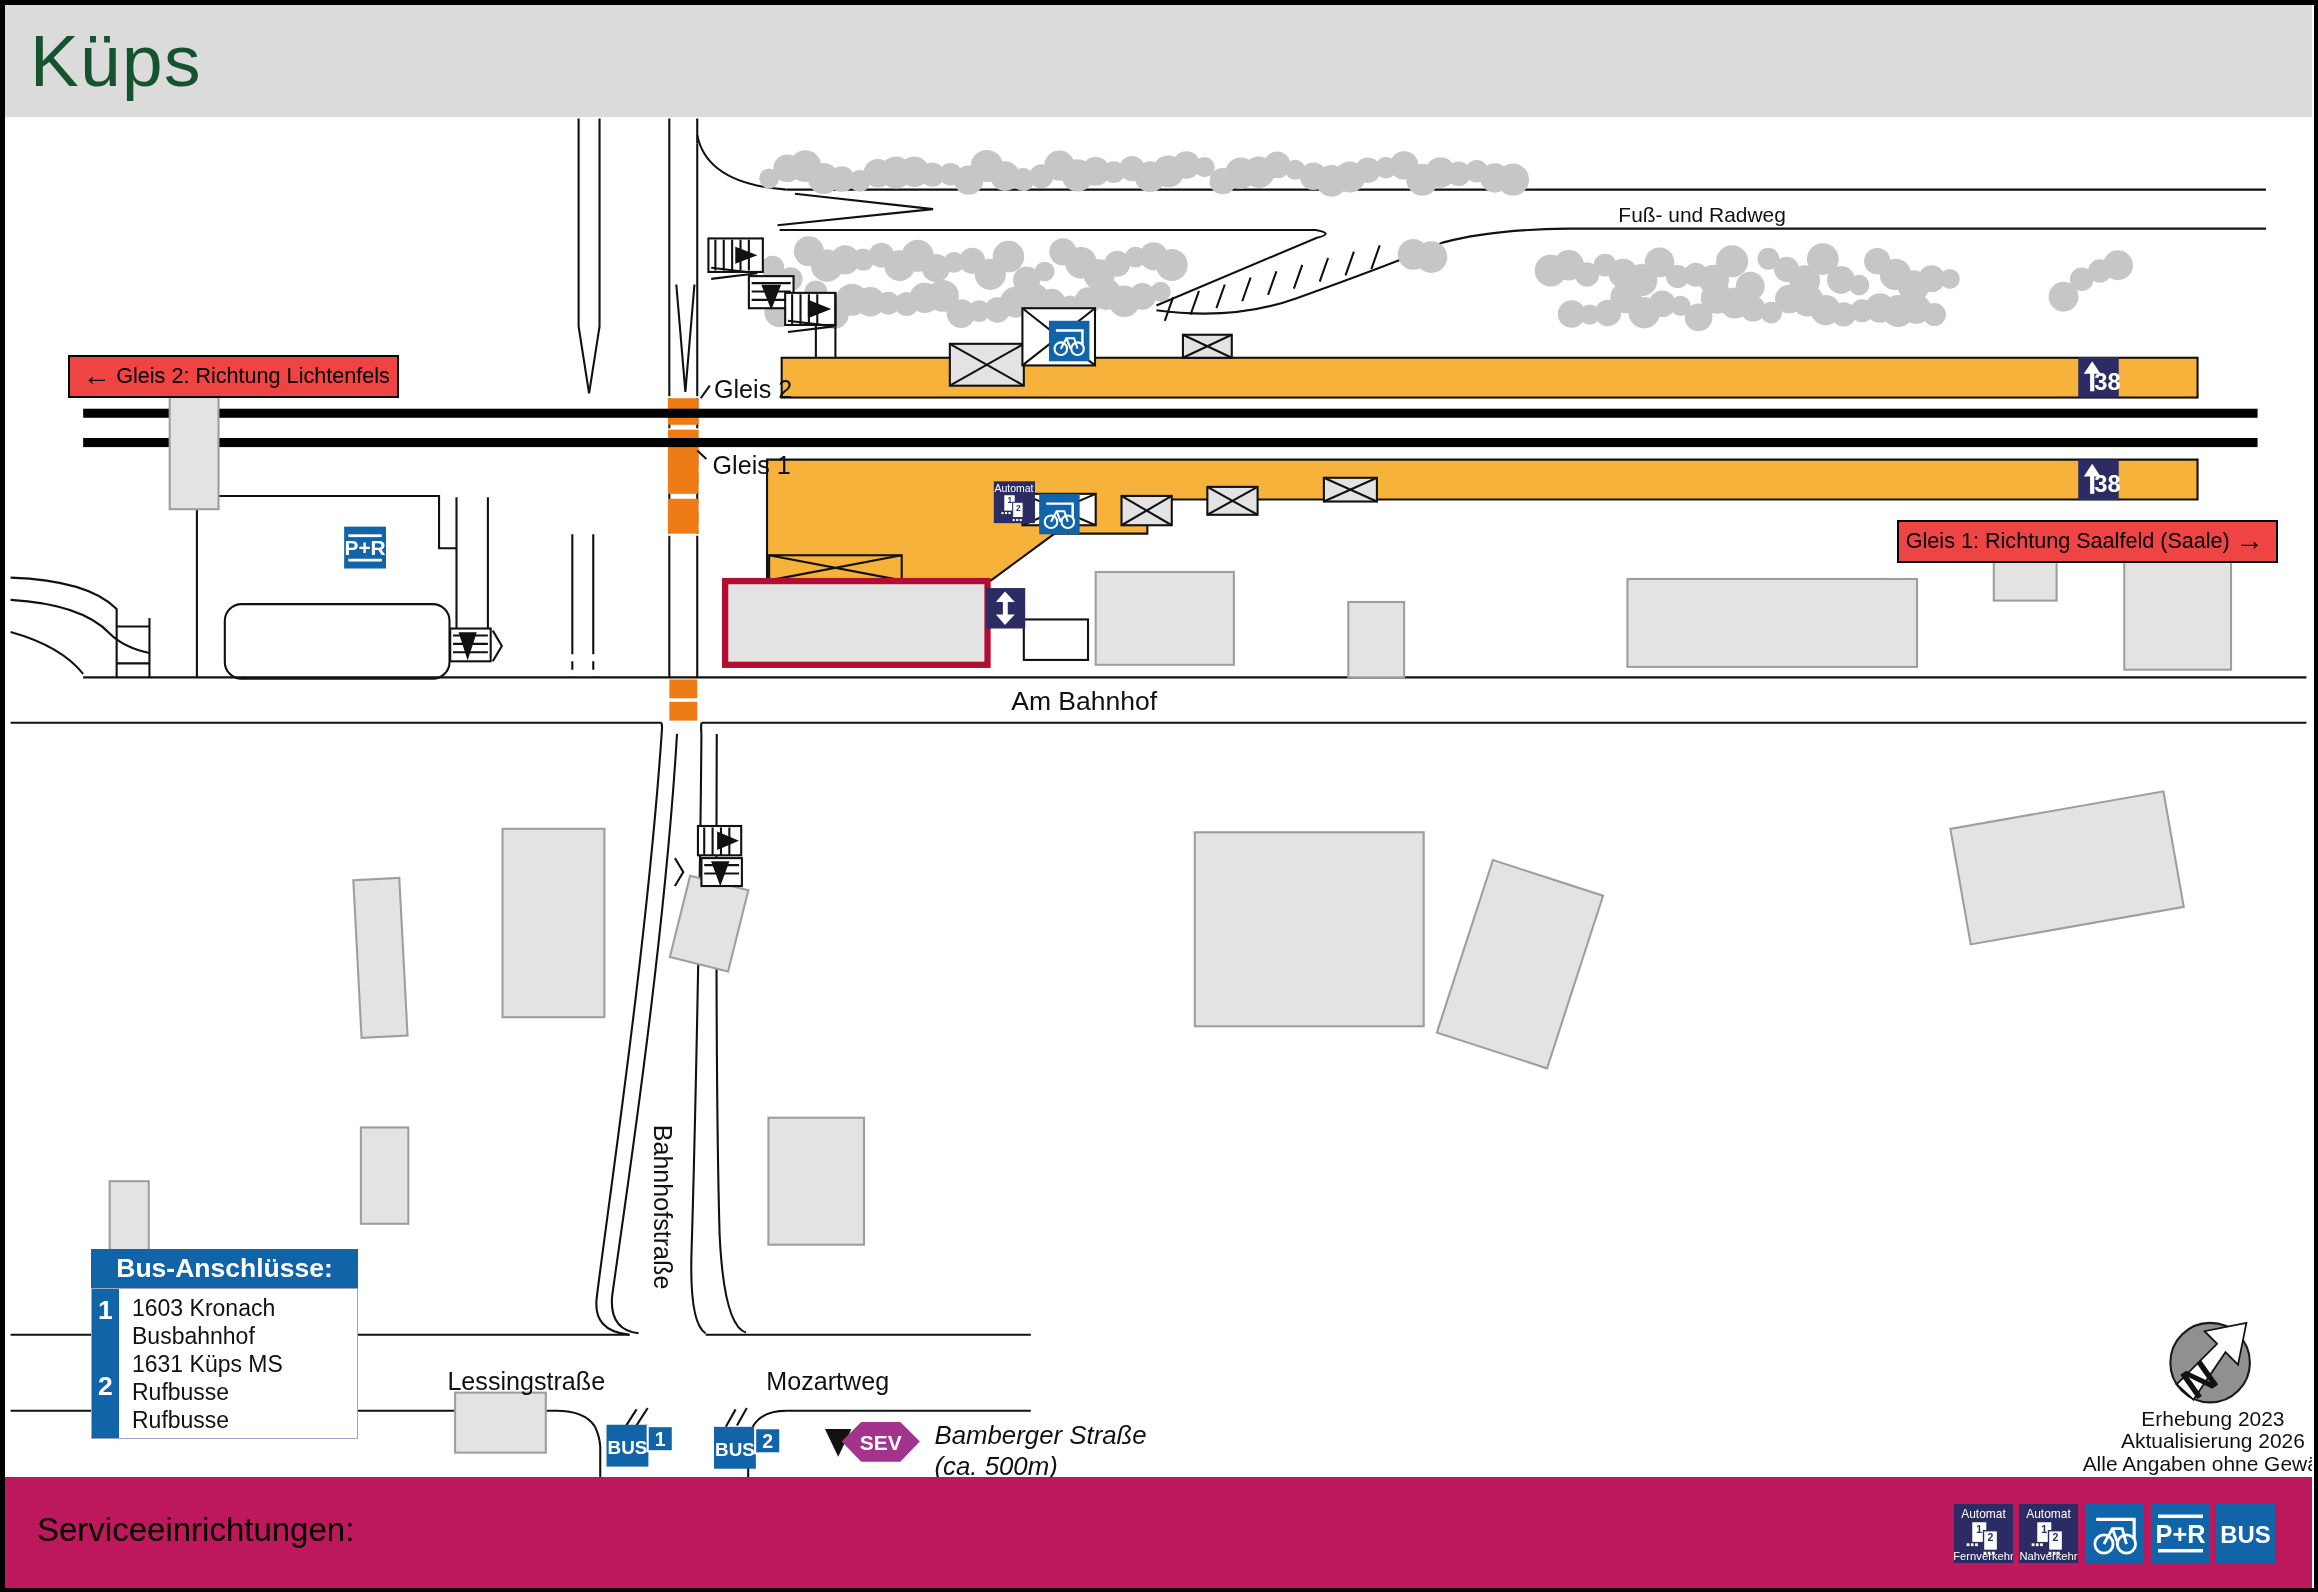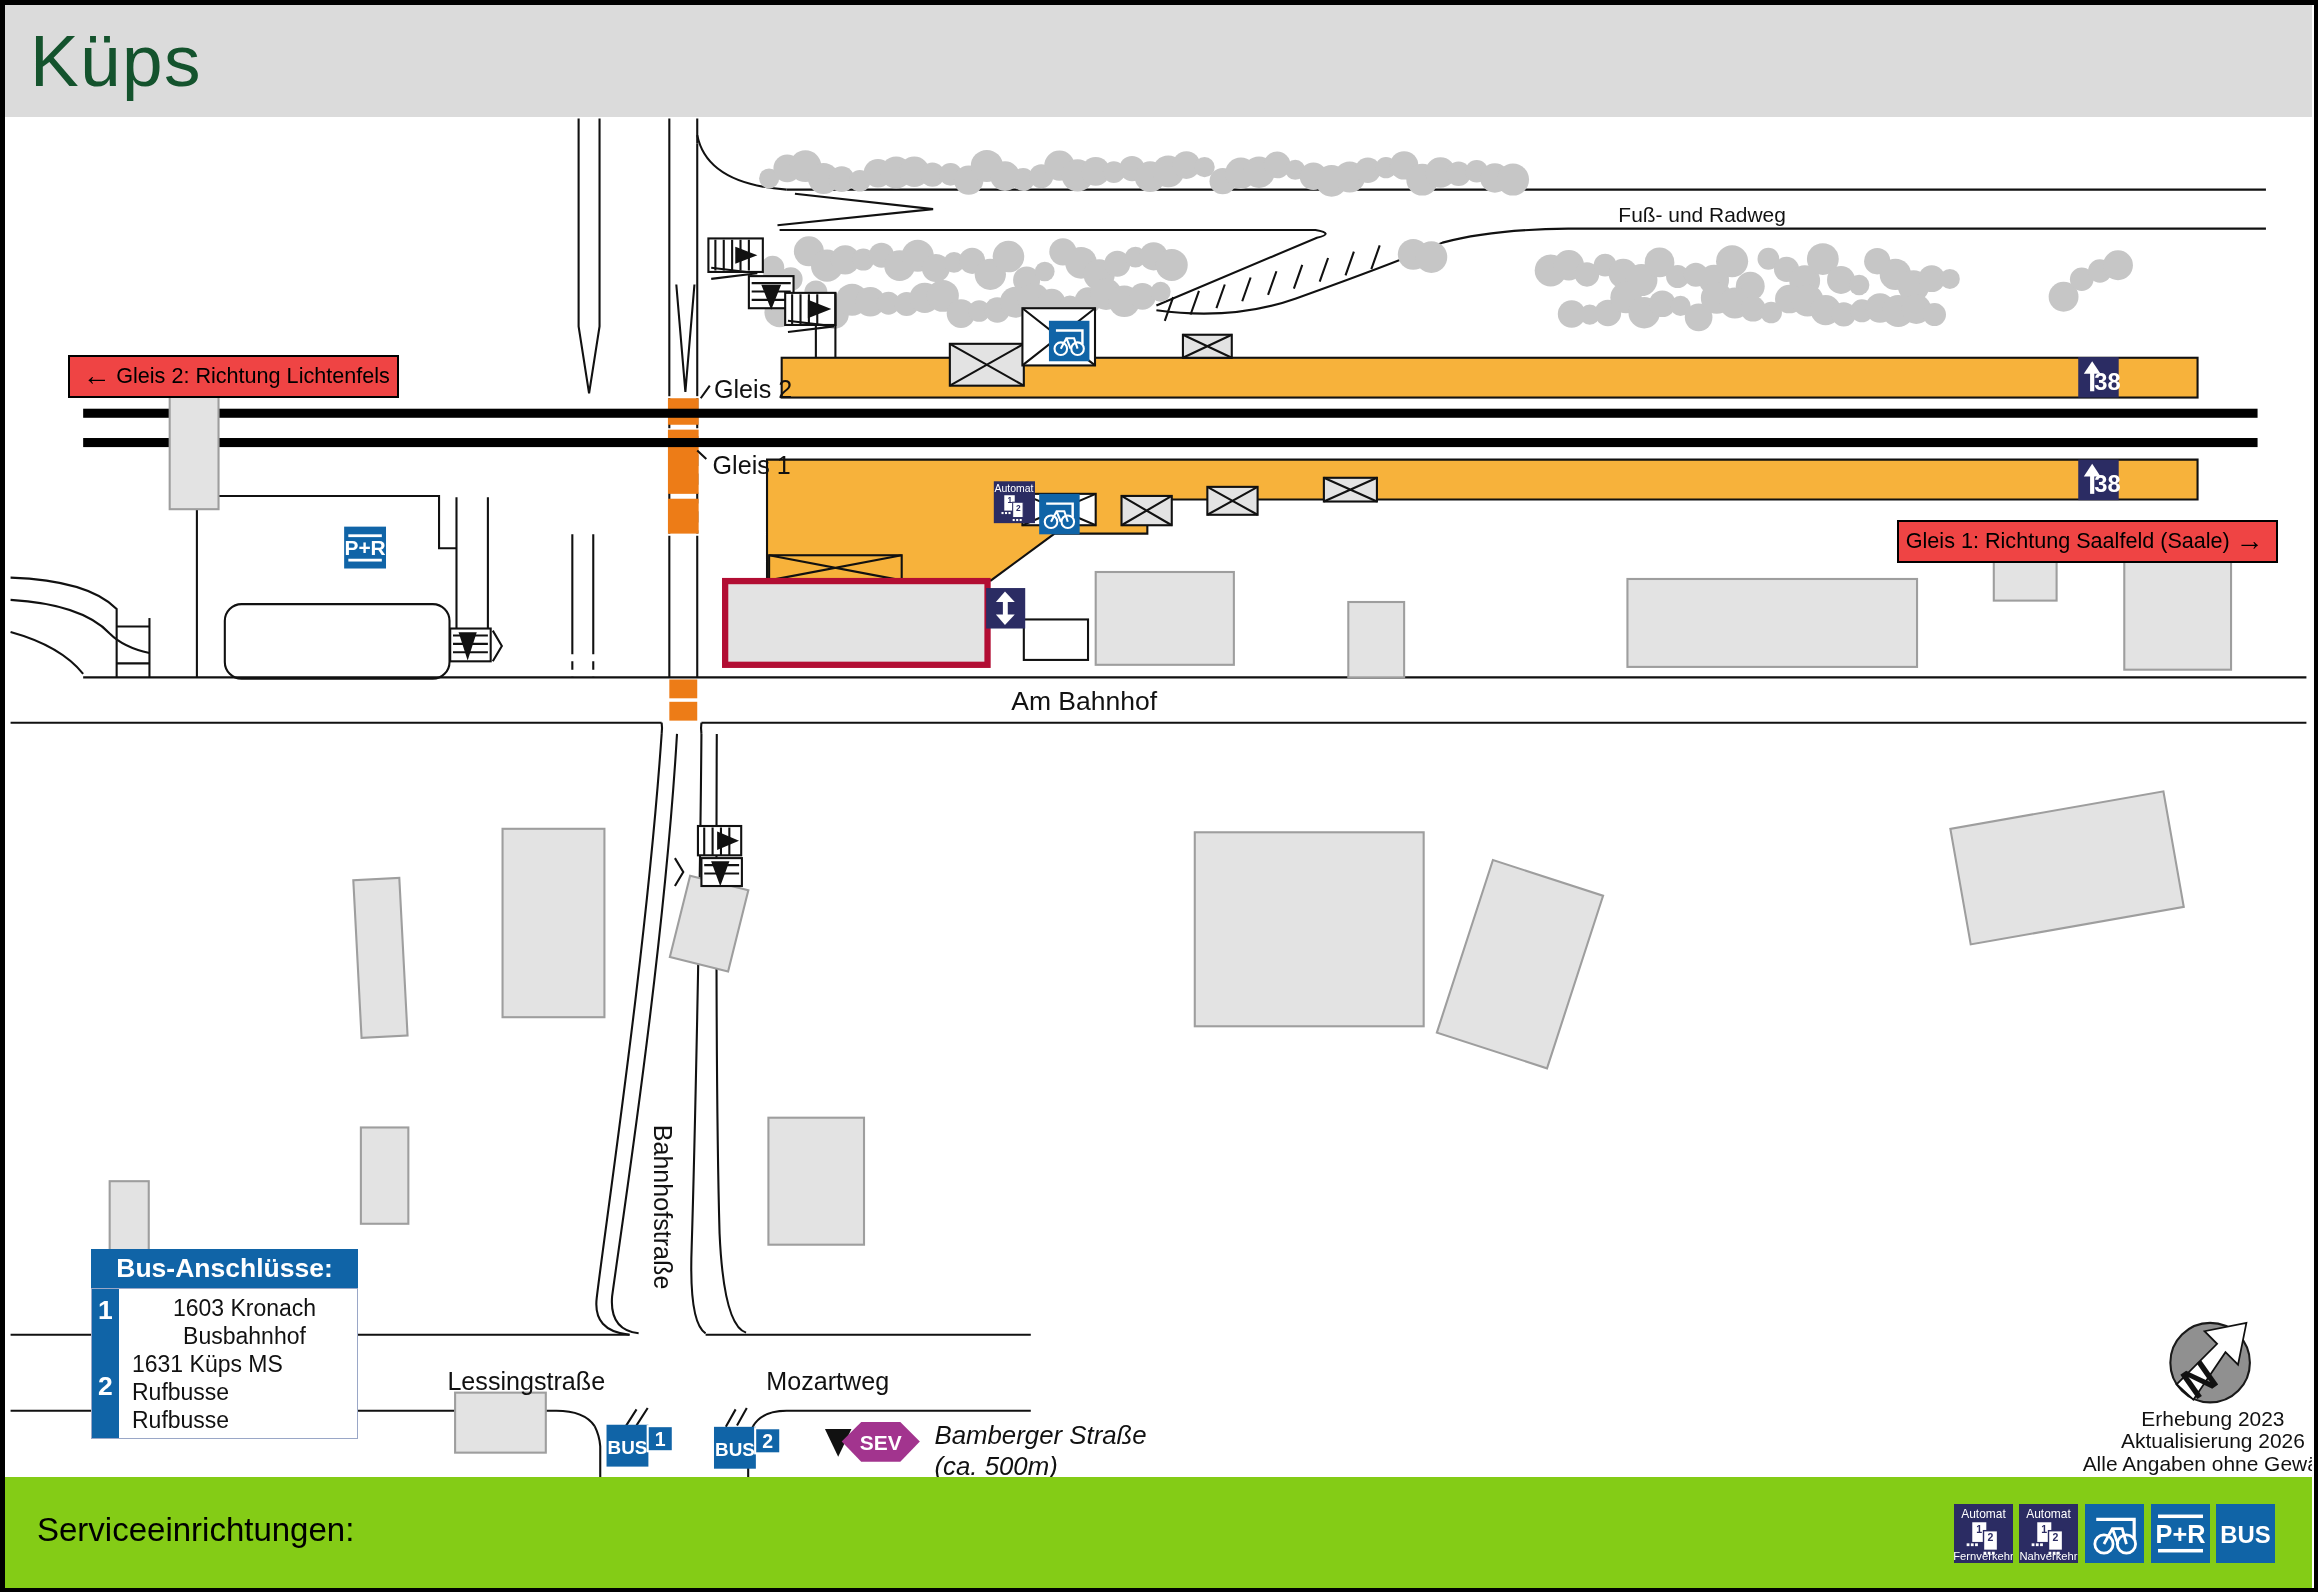--- a/index.html
+++ b/index.html
@@ -26,23 +26,23 @@
           padding:2.8px 7px 4.2px 7px; white-space:nowrap; color:#000; }
   .ylab .arr { font-size:28px; font-weight:bold; vertical-align:-2.1px; padding:0 5.6px; }
   
   .blegend { position:absolute; left:86px; top:1244px; width:267px; }
   .blegend .bl-title { background:#1064a7; color:#fff; font-weight:bold; font-size:26.5px;
                        text-align:center; padding:3.5px 0 4.9px 0; }
   .blegend .bl-body { position:relative; background:#fff; border:1.4px solid #9aa7c7; min-height:112px; }
   .blegend .bl-col { position:absolute; left:0; top:0; bottom:0; width:26.5px; background:#1064a7; }
   .bl-num { position:absolute; left:0; width:26.5px; text-align:center; color:#fff; font-weight:bold; font-size:26.5px; }
   .bl-line { margin-left:40px; font-size:23px; color:#111; line-height:28px; }
-  .bl-line.first { margin-top:4.2px;text-align:center; }
+  .bl-line.first { margin-top:4.2px; }
   
-  .ftr { position:absolute; left:0; bottom:0; width:2307px; height:111px; background:#84cc16; }
+  .ftr { position:absolute; left:0; bottom:0; width:2307px; height:111px; background:#be185d; }
   .ftr .ft-title { position:absolute; left:32px; top:34px; font-size:33px; color:#000; }
   .fico { position:absolute; top:26.5px; width:59px; height:59px; }
   svg text { font-family:"Liberation Sans", sans-serif; }
   .maplab { fill:#111; }
 </style>
 </head>
 <body>
 
 <div class="page">
 

